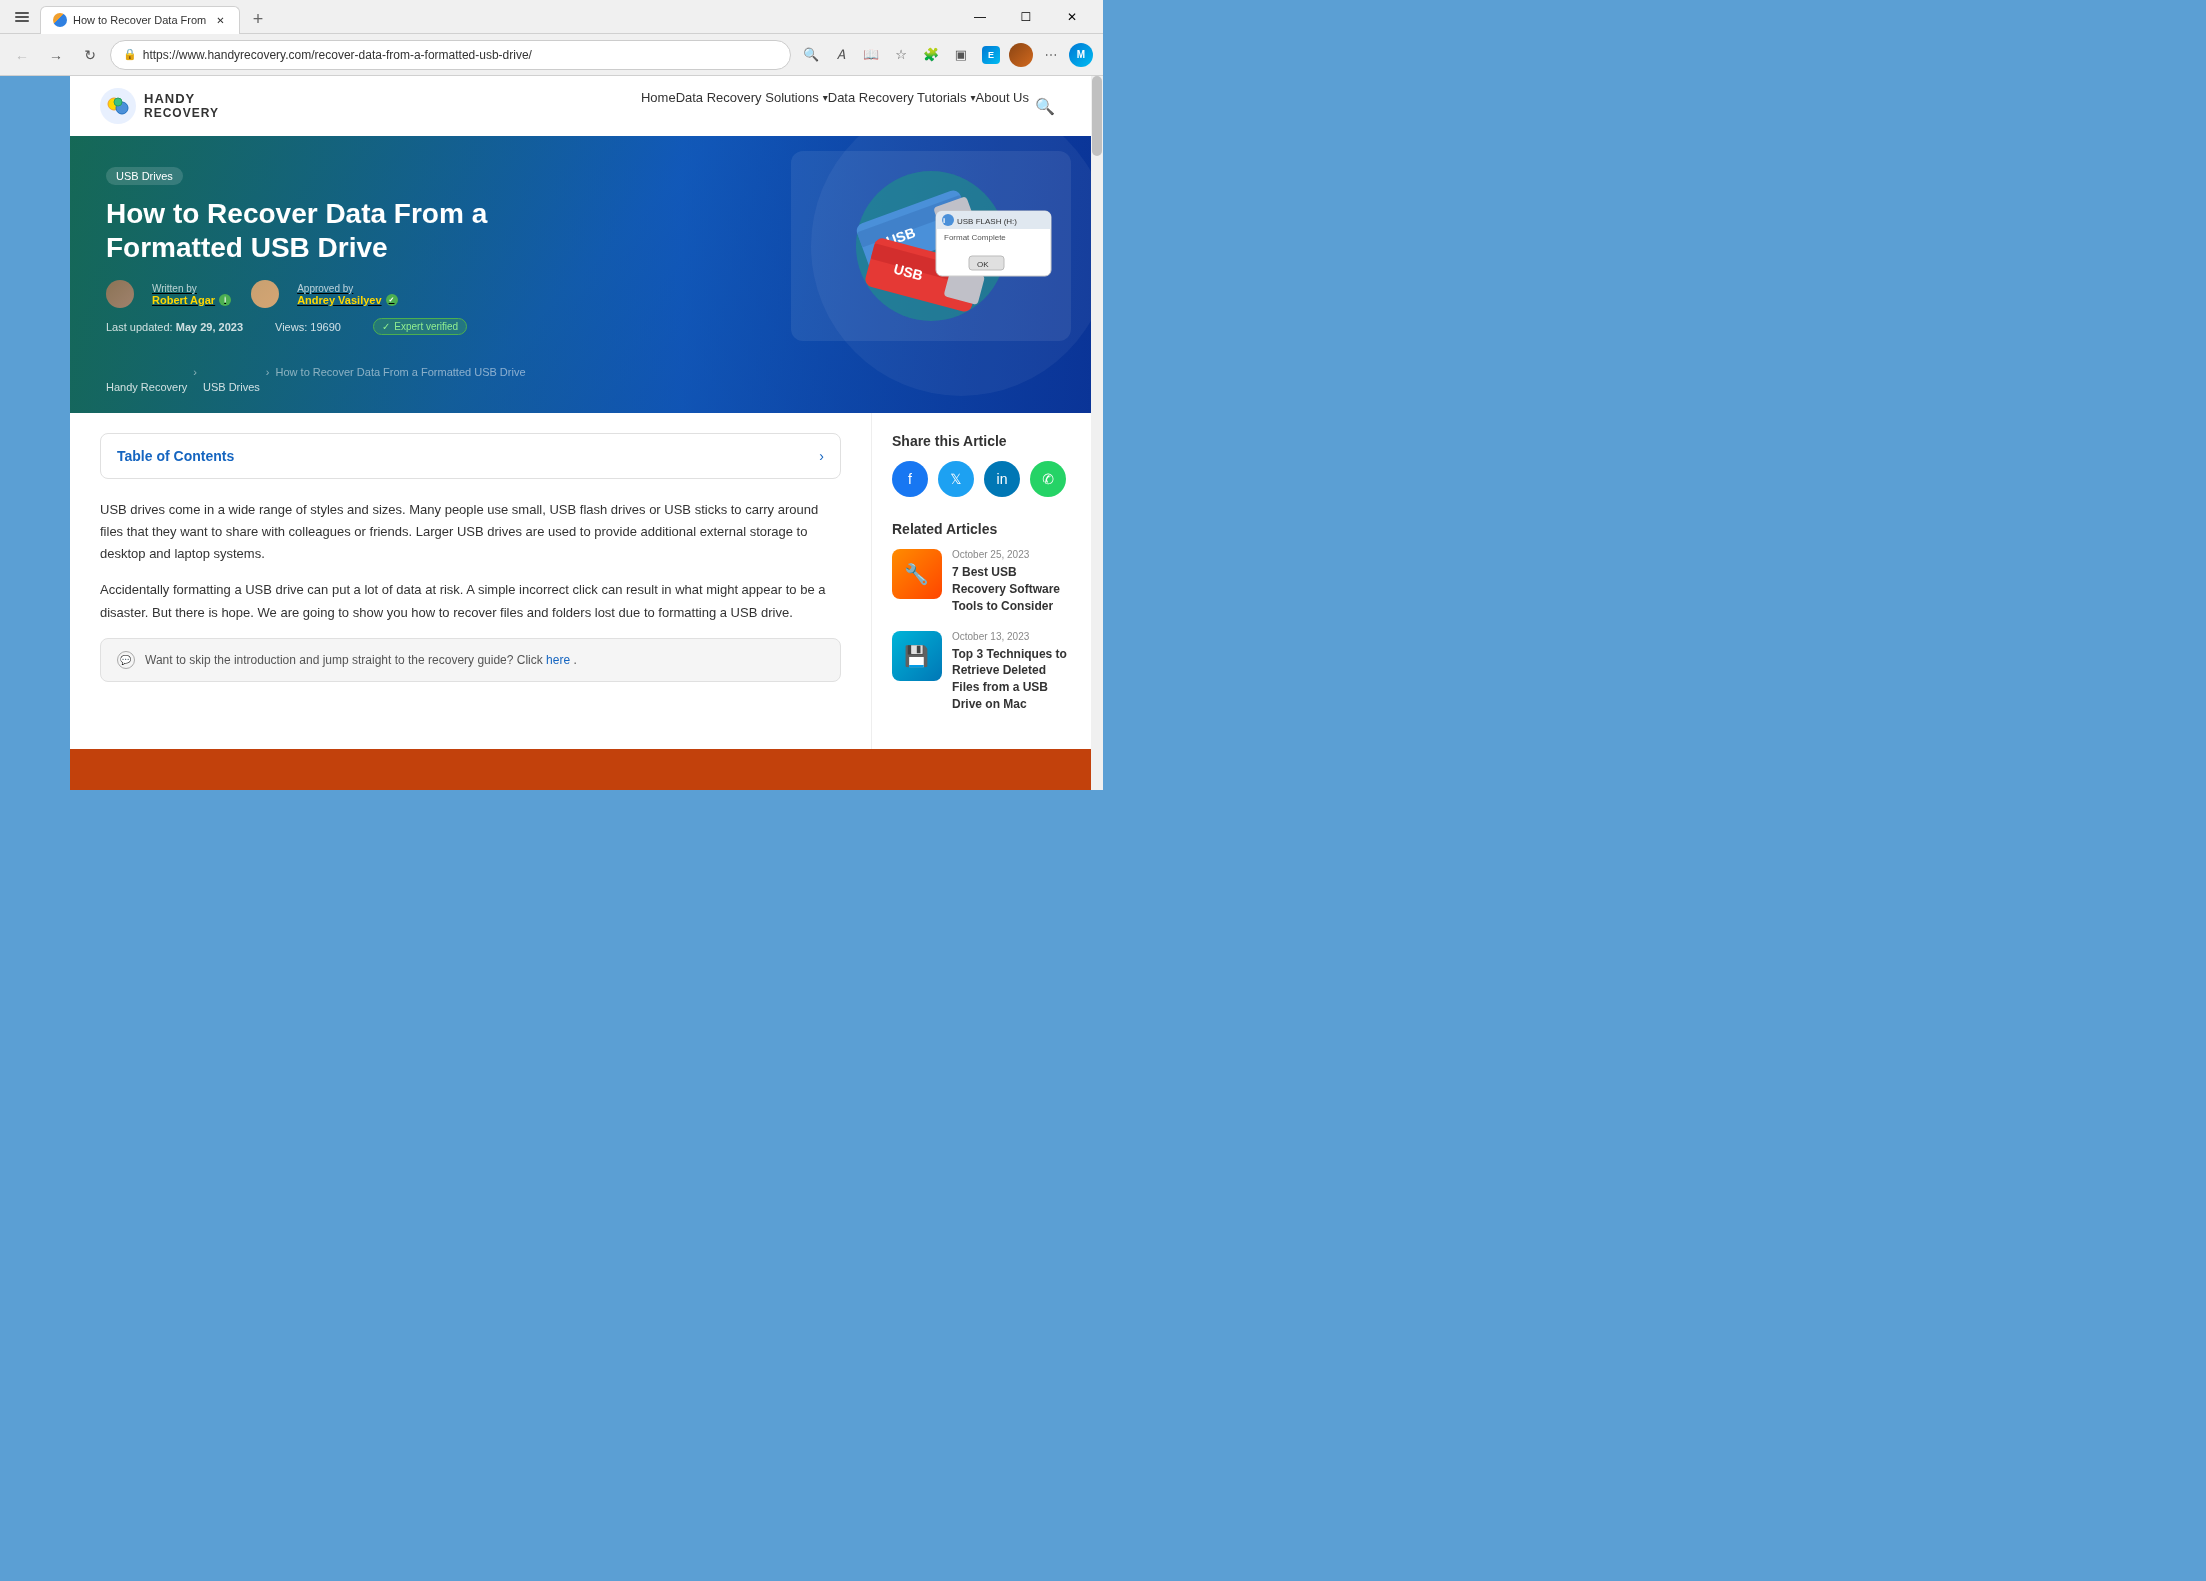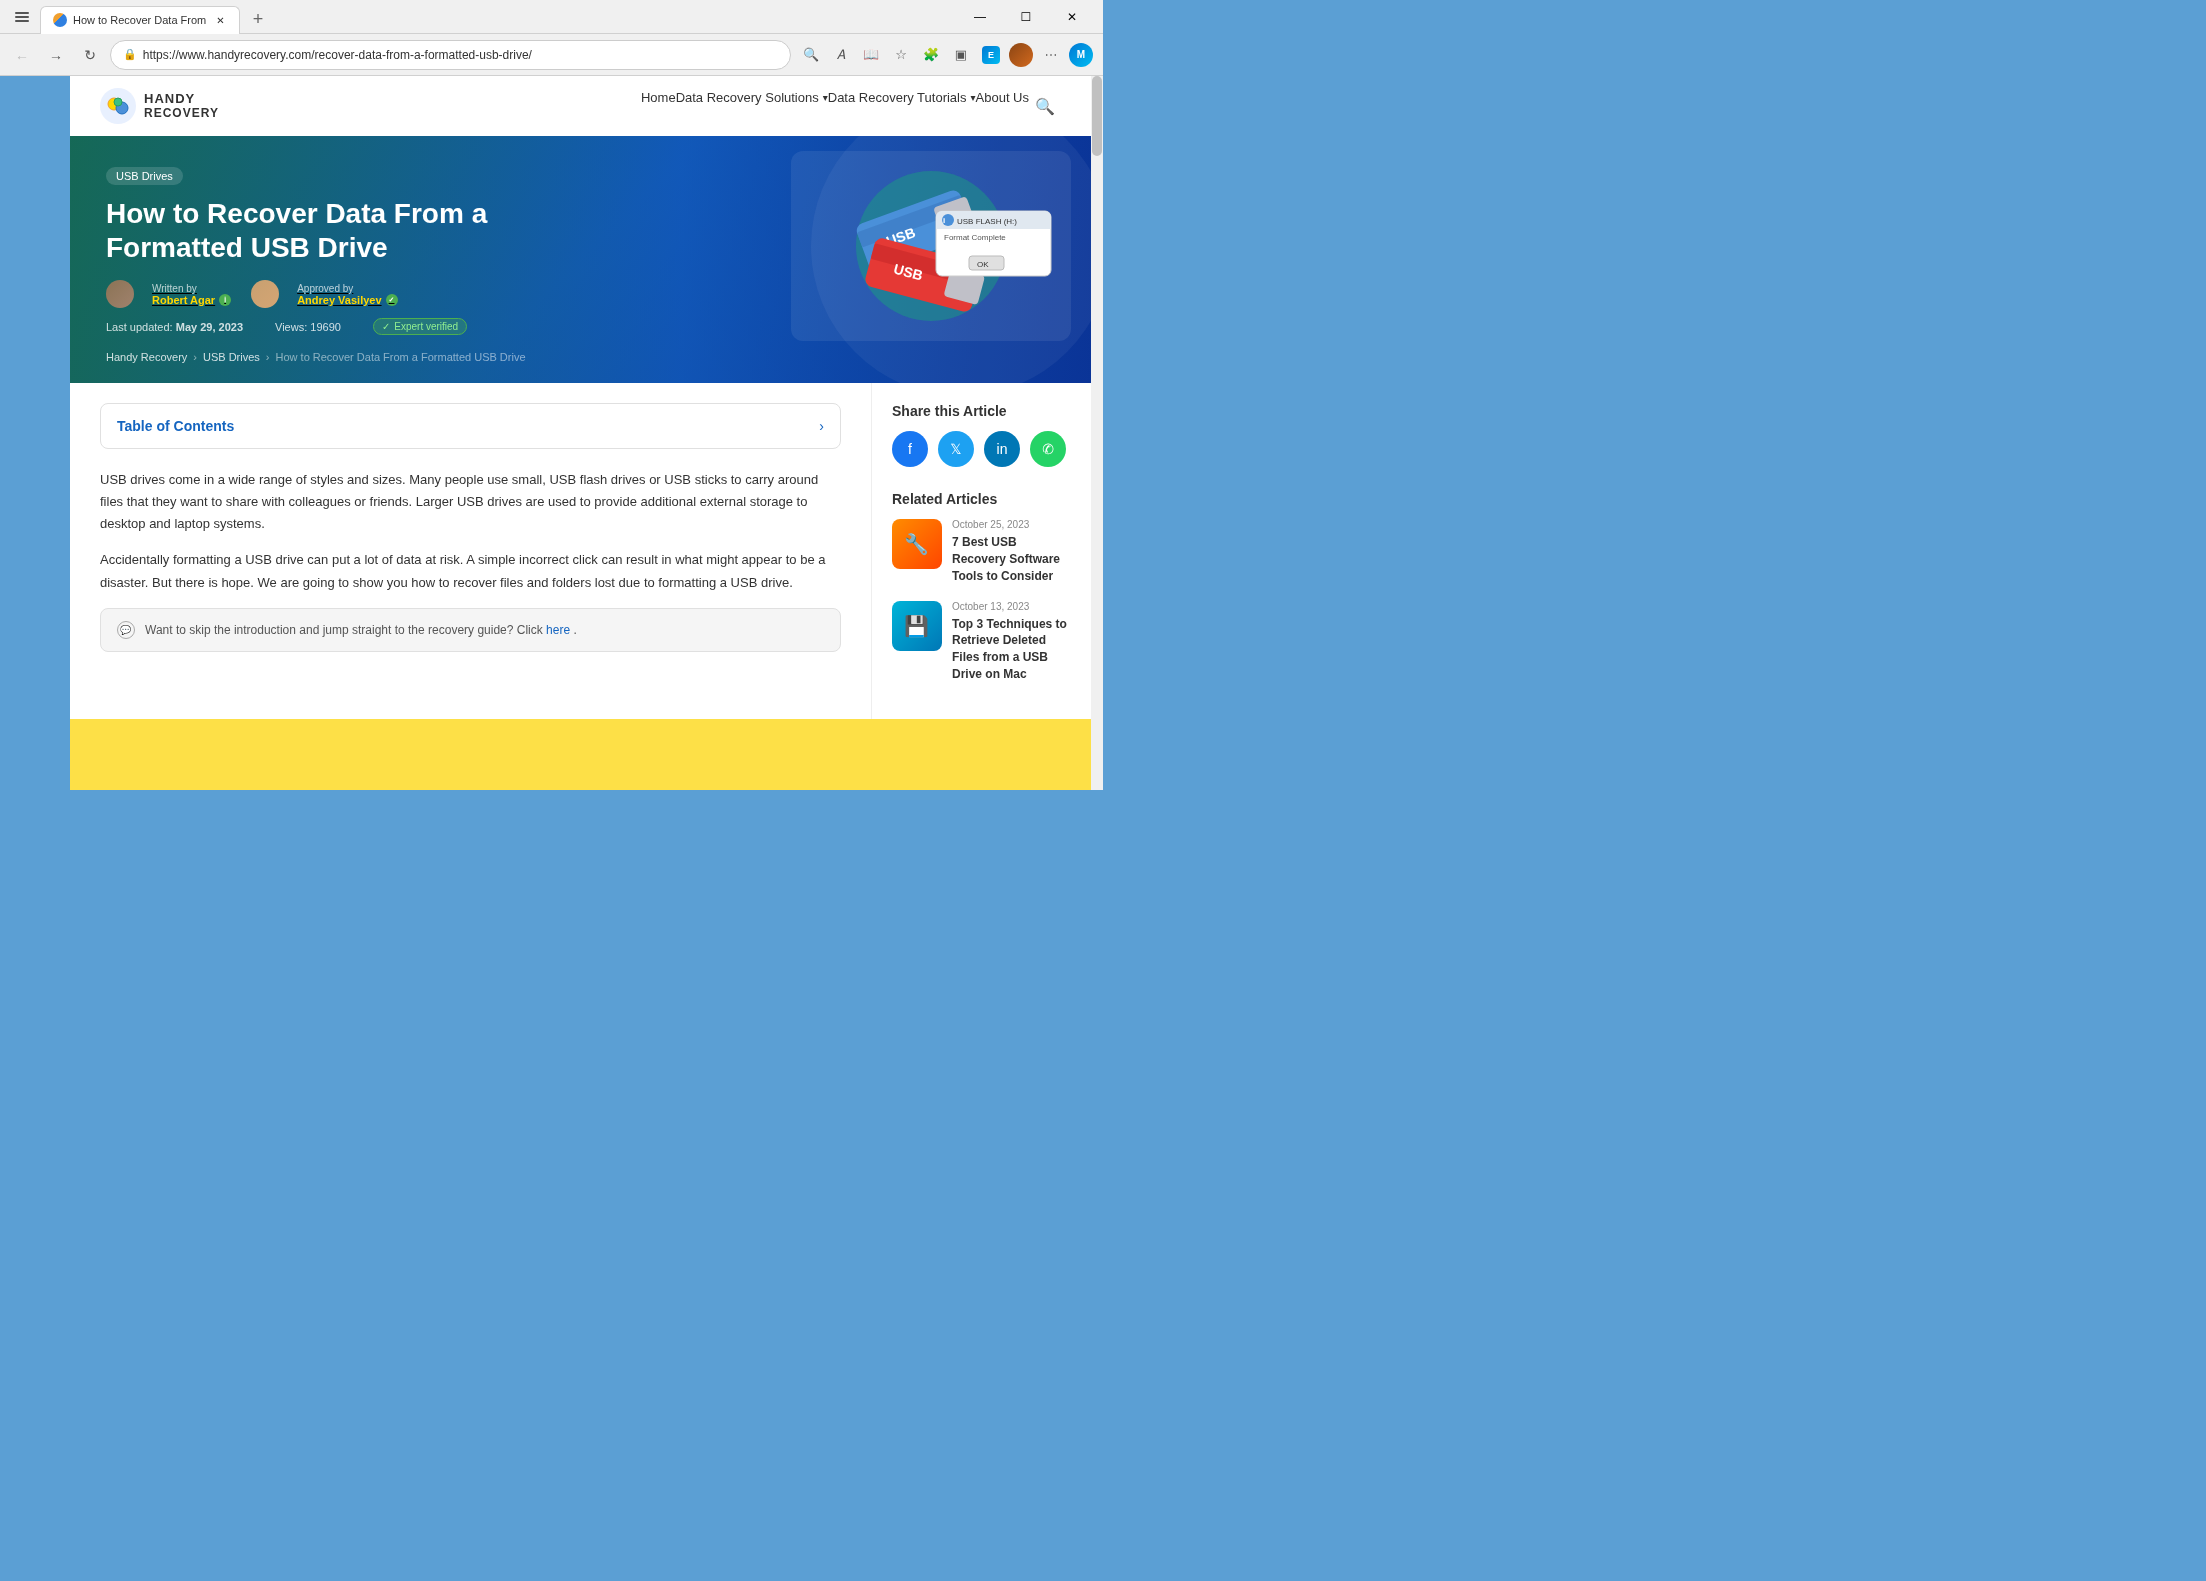--- a/index.html
+++ b/index.html
@@ -26,21 +26,21 @@
     .toolbar-actions { display: flex; gap: 2px; }
     .toolbar-icon { width: 28px; height: 28px; display: flex; align-items: center; justify-content: center; color: #555; cursor: pointer; font-size: 13px; border-radius: 4px; }
     .avatar { width: 24px; height: 24px; border-radius: 50%; background: linear-gradient(135deg, #8b4513, #d2691e); }
     .edge-icon { width: 24px; height: 24px; border-radius: 50%; background: linear-gradient(135deg, #0078d4, #00bcf2); display: flex; align-items: center; justify-content: center; color: white; font-size: 10px; font-weight: bold; }
 
     
     .scrollbar { position: absolute; right: 0; top: 76px; bottom: 0; width: 12px; background: #f0f0f0; }
     .scrollbar-thumb { position: absolute; top: 0; width: 10px; left: 1px; height: 80px; background: #c0c0c0; border-radius: 5px; }
 
     
-    .site-wrapper { position: absolute; left: 70px; top: 76px; right: 12px; bottom: 0; overflow: hidden; background: #fde047; }
+    .site-wrapper { position: absolute; left: 70px; top: 76px; right: 12px; bottom: 0; overflow: hidden; background: #c2410c; }
 
     
     .site-header { background: white; padding: 0 30px; height: 60px; display: flex; align-items: center; justify-content: space-between; box-shadow: 0 1px 3px rgba(0,0,0,0.1); }
     .logo { display: flex; align-items: center; gap: 8px; }
     .logo-icon { width: 36px; height: 36px; }
     .logo-text { line-height: 1.1; }
     .logo-handy { font-size: 13px; font-weight: 700; color: #333; letter-spacing: 1px; }
     .logo-recovery { font-size: 12px; font-weight: 700; color: #333; letter-spacing: 1px; }
     .site-nav { display: flex; align-items: flex-start; }
     .nav-item { font-size: 13px; color: #333; cursor: pointer; display: flex; align-items: center; gap: 4px; text-decoration: none; }
@@ -60,21 +60,21 @@
     .author-name { font-size: 11px; color: #ffd700; font-weight: 600; display: flex; align-items: center; gap: 4px; }
     .author-badge { width: 12px; height: 12px; background: #4caf50; border-radius: 50%; display: inline-flex; align-items: center; justify-content: center; color: white; font-size: 7px; }
     .meta-row { display: flex; align-items: center; gap: 32px; font-size: 11px; color: rgba(255,255,255,0.8); }
     .expert-badge { background: rgba(76,175,80,0.3); border: 1px solid #4caf50; color: #90ee90; padding: 2px 8px; border-radius: 10px; font-size: 10px; display: flex; align-items: center; gap: 4px; }
 
     
     .hero-image { position: absolute; right: 20px; top: 15px; width: 280px; height: 190px; background: rgba(255,255,255,0.08); border-radius: 12px; display: flex; align-items: center; justify-content: center; overflow: hidden; z-index: 2; }
 
     
     .breadcrumb { position: relative; z-index: 2; margin-top: 16px; font-size: 11px; color: rgba(255,255,255,0.7); display: flex; align-items: center; gap: 6px; }
-    .breadcrumb a { color: rgba(255,255,255,0.8); text-decoration: none; cursor: pointer; }
+    .breadcrumb a { color: rgba(255,255,255,0.8); text-decoration: none; cursor: pointer; margin-top: 30px; }
     .breadcrumb span { color: rgba(255,255,255,0.5); }
 
     
     .main-content { display: flex; gap: 0; padding: 0; background: #f8f8f8; }
     .article-body { flex: 1; padding: 20px 30px; background: white; }
     .sidebar-right { width: 220px; padding: 20px; background: white; border-left: 1px solid #eee; flex-shrink: 0; }
 
     
     .toc { border: 1px solid #e0e0e0; border-radius: 8px; padding: 14px 16px; margin-bottom: 20px; display: flex; align-items: center; justify-content: space-between; cursor: pointer; }
     .toc-title { font-size: 14px; color: #1565c0; font-weight: 600; text-align: center; }

